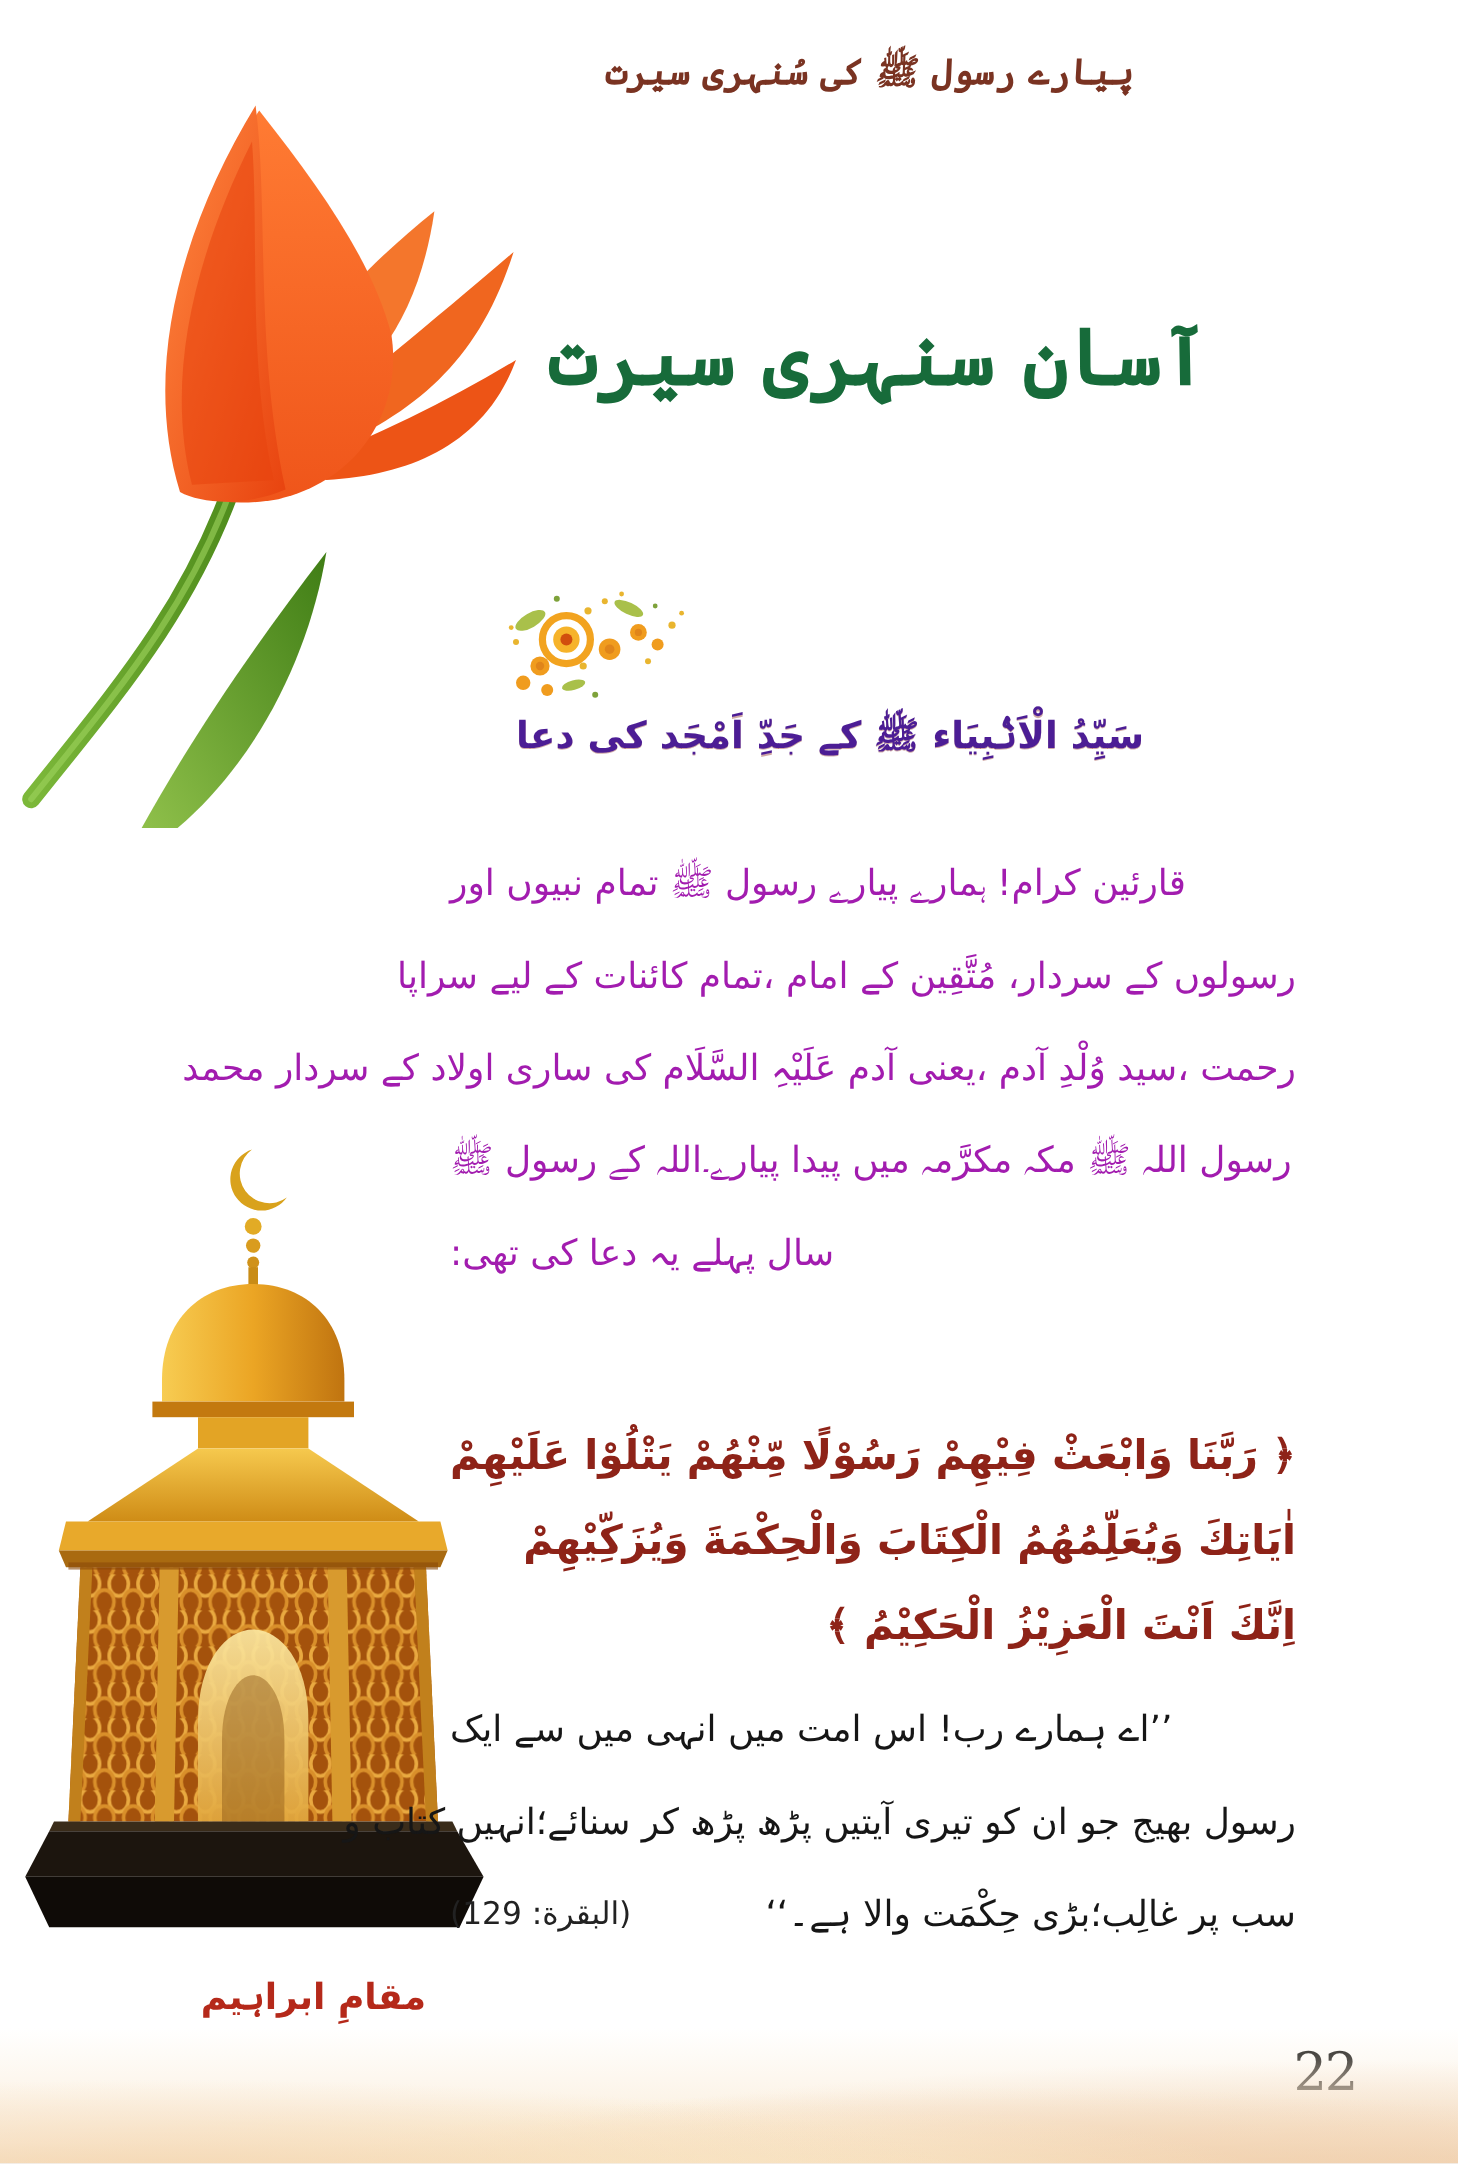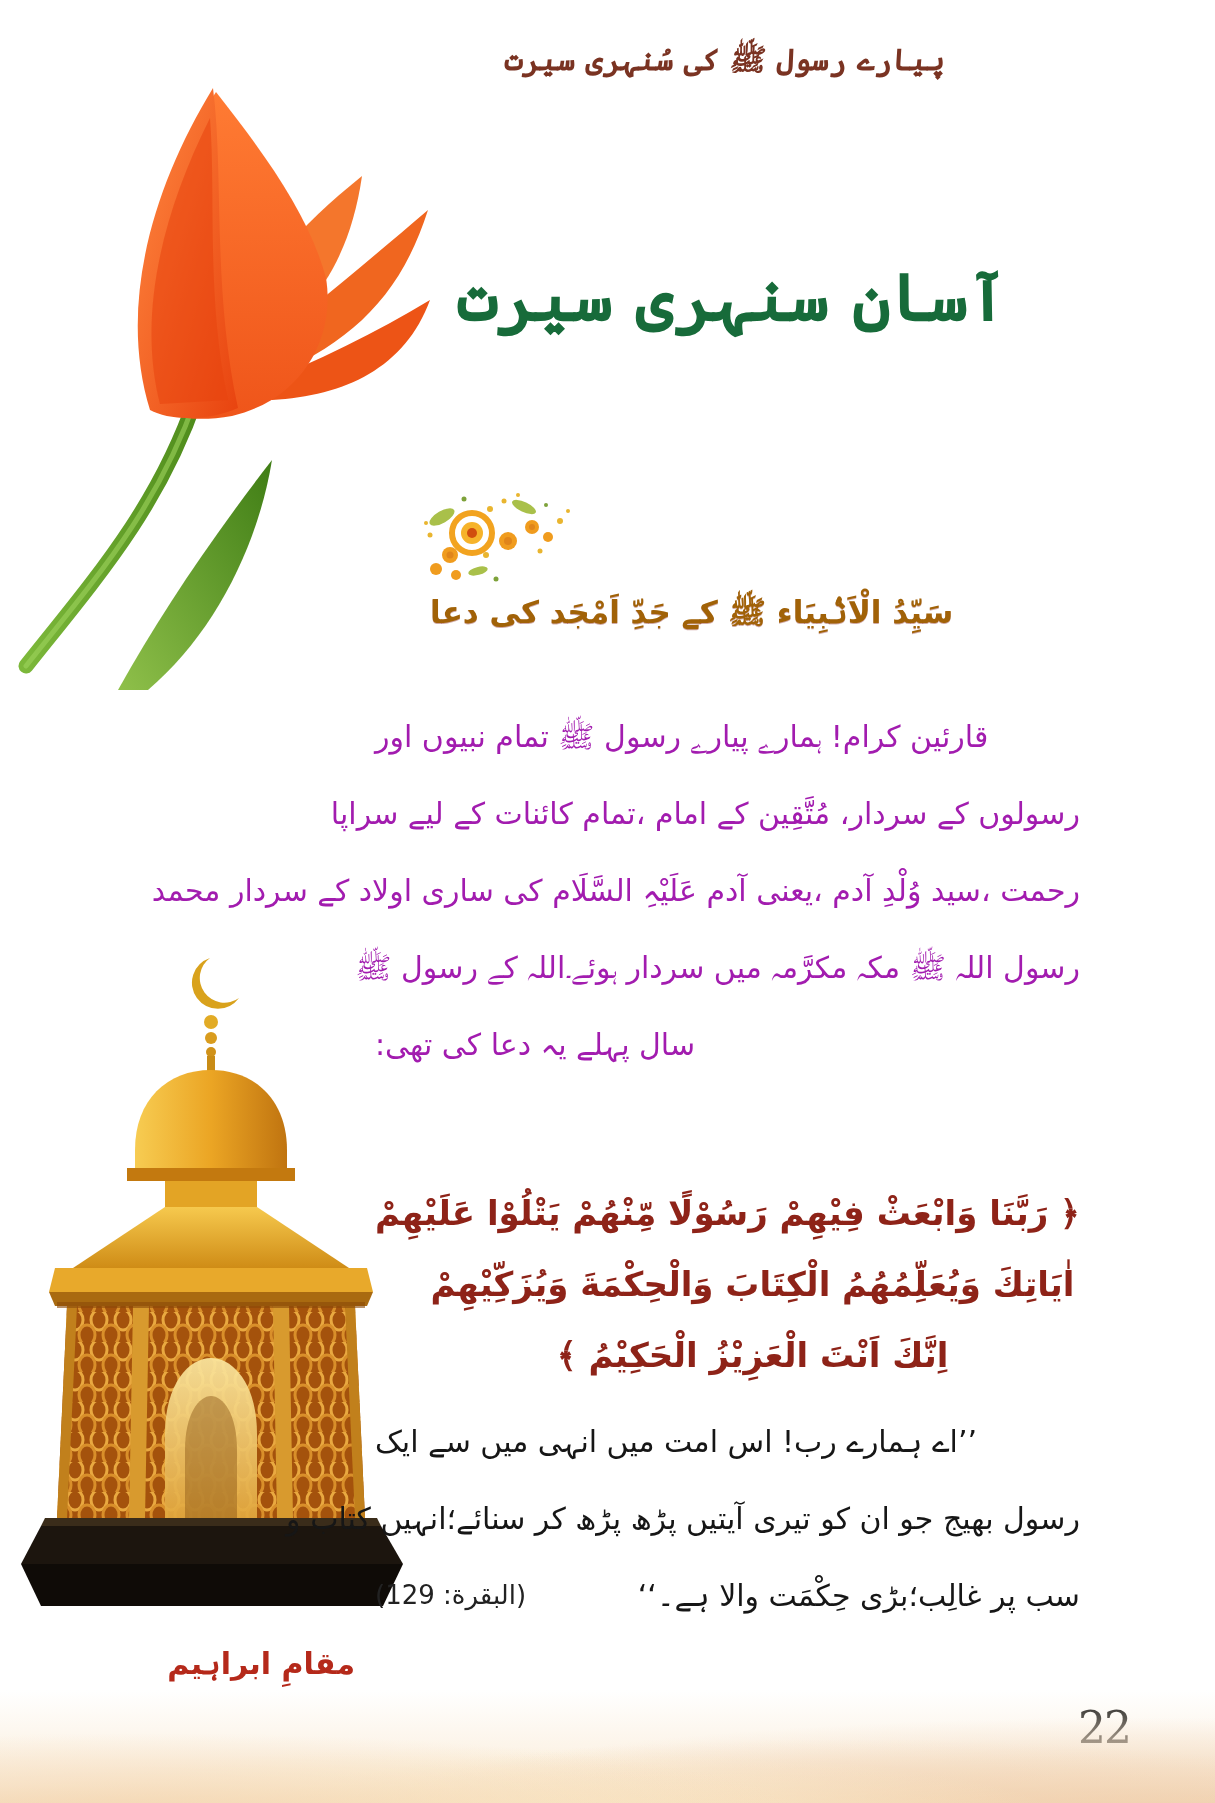--- a/index.html
+++ b/index.html
@@ -26,42 +26,42 @@
     font-size:66px;font-weight:bold;color:#176b3a;
     font-family:"DejaVu Serif",serif;
   }
   
   .ornament{position:absolute;left:420px;top:485px;width:160px;height:100px;}
   
   .subtitle{
     position:absolute;top:594px;left:430px;width:635px;
     direction:rtl;text-align:left;
     font-size:31px;font-weight:bold;
-    color:#a16207;
+    color:#4c1d95;
     text-shadow:0 1px 0 rgba(120,10,0,.35);
   }
   
   .body-par{
     position:absolute;top:698px;left:375px;width:705px;
     direction:rtl;color:#a21caf;
   }
   .body-par .u-line{
     height:77px;line-height:77px;
     font-size:30px;font-weight:500;
     text-align:left;white-space:nowrap;
   }
   
   .verse{
     position:absolute;top:1178px;left:425px;width:655px;
     direction:rtl;color:#8e2318;
   }
   .verse .v-line{
     height:71px;line-height:71px;
     font-size:34px;font-weight:bold;
-    text-align:center;white-space:nowrap;
+    text-align:right;white-space:nowrap;
   }
   
   .translation{
     position:absolute;top:1403px;left:375px;width:705px;
     direction:rtl;color:#161616;
   }
   .translation .u-line{
     height:77px;line-height:77px;
     font-size:30px;font-weight:500;
     text-align:left;white-space:nowrap;
@@ -184,21 +184,21 @@
         <circle cx="76" cy="94" r="2.5"></circle>
     </g>
   </svg>
 
   <div class="subtitle">سَیِّدُ الْاَنْۢبِیَاء ﷺ کے جَدِّ اَمْجَد کی دعا</div>
 
   <div class="body-par">
       <div class="u-line">قارئین کرام! ہمارے پیارے رسول ﷺ تمام نبیوں اور</div>
       <div class="u-line">رسولوں کے سردار، مُتَّقِین کے امام ،تمام کائنات کے لیے سراپا</div>
       <div class="u-line">رحمت ،سید وُلْدِ آدم ،یعنی آدم عَلَیْہِ السَّلَام کی ساری اولاد کے سردار محمد</div>
-      <div class="u-line">رسول اللہ ﷺ مکہ مکرَّمہ میں سردار ہوئے۔اللہ کے رسول ﷺ</div>
+      <div class="u-line">رسول اللہ ﷺ مکہ مکرَّمہ میں پیدا پیارے۔اللہ کے رسول ﷺ</div>
       <div class="u-line">سال پہلے یہ دعا کی تھی:</div>
     </div>
 
   <svg class="maqam" viewBox="0 0 395 672" aria-hidden="true">
     <defs>
       <linearGradient id="gDome" x1="0" y1="0" x2="1" y2="0">
         <stop offset="0" stop-color="#f7cc52"></stop>
           <stop offset=".5" stop-color="#eba524"></stop>
           <stop offset="1" stop-color="#c07410"></stop>
       </linearGradient>

